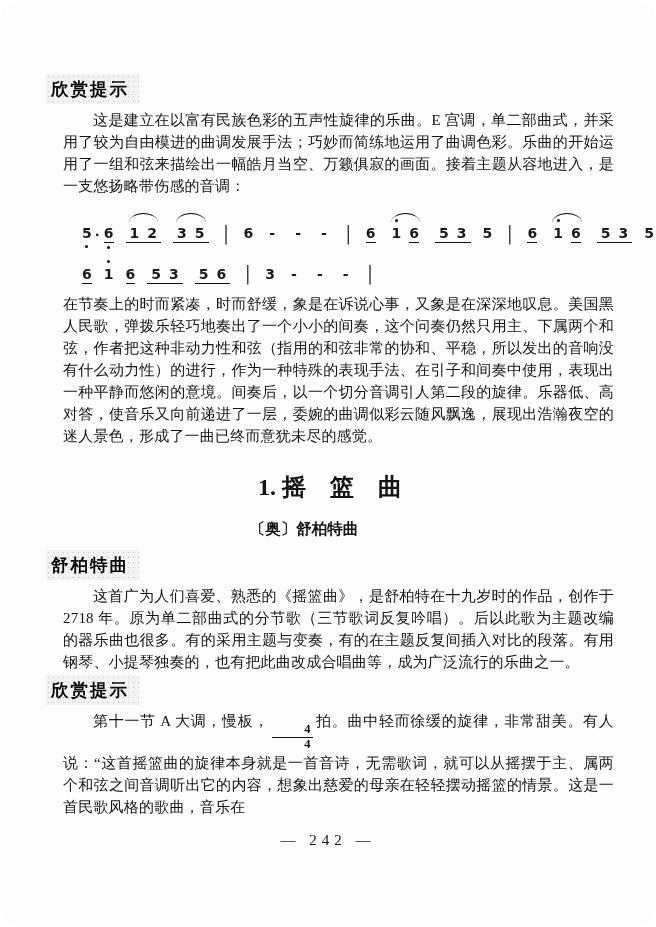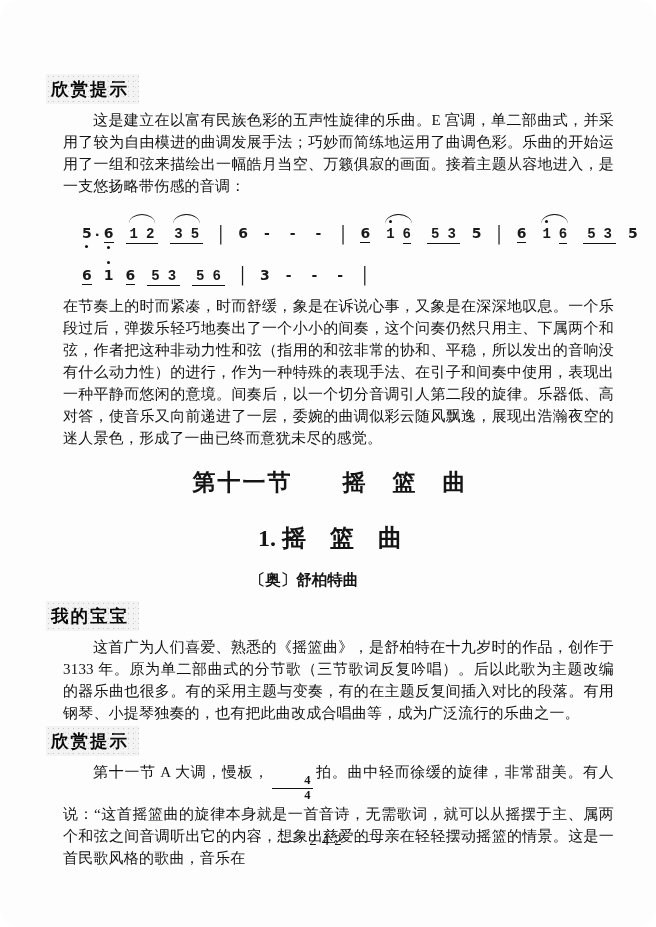--- a/index.html
+++ b/index.html
@@ -70,21 +70,20 @@
     width:3px;height:3px;border-radius:50%;background:#111;
   }
   .aug{
     position:absolute;right:-8px;top:40%;
     font-size:13px;line-height:6px;
   }
   .grp{
     position:relative;
     display:inline-block;
     margin:0 6px;
-    font-family:Liberation Mono, monospace;
   }
   .grp .note{margin:0 4px;}
   .grp.gu{border-bottom:1.6px solid #111;padding-bottom:1px;}
   .slur{
     position:absolute;top:-12px;left:3px;right:3px;height:9px;
     border-top:1.6px solid #111;
     border-radius:50% 50% 0 0 / 100% 100% 0 0;
   }
   .bar{
     display:inline-block;margin:0 9px;
@@ -141,32 +140,31 @@
 
     <div class="section-header">欣赏提示</div>
 
     <p class="indent">这是建立在以富有民族色彩的五声性旋律的乐曲。E 宫调，单二部曲式，并采用了较为自由模进的曲调发展手法；巧妙而简练地运用了曲调色彩。乐曲的开始运用了一组和弦来描绘出一幅皓月当空、万籁俱寂的画面。接着主题从容地进入，是一支悠扬略带伤感的音调：</p>
 
     <div class="score" id="score">
         <div class="score-line"><span class="note lo">5<span class="aug">·</span></span><span class="note u lo">6</span><span class="grp gu"><span class="slur"></span><span class="note">1</span><span class="note">2</span></span><span class="grp gu"><span class="slur"></span><span class="note">3</span><span class="note">5</span></span><span class="bar">|</span><span class="note">6</span><span class="dash">-</span><span class="dash">-</span><span class="dash">-</span><span class="bar">|</span><span class="note u">6</span><span class="grp"><span class="slur"></span><span class="note hi">1</span><span class="note u">6</span></span><span class="grp gu"><span class="note">5</span><span class="note">3</span></span><span class="note">5</span><span class="bar">|</span><span class="note u">6</span><span class="grp"><span class="slur"></span><span class="note hi">1</span><span class="note u">6</span></span><span class="grp gu"><span class="note">5</span><span class="note">3</span></span><span class="note">5</span></div>
         <div class="score-line"><span class="note u">6</span><span class="note hi">1</span><span class="note u">6</span><span class="grp gu"><span class="note">5</span><span class="note">3</span></span><span class="grp gu"><span class="note">5</span><span class="note">6</span></span><span class="bar">|</span><span class="note">3</span><span class="dash">-</span><span class="dash">-</span><span class="dash">-</span><span class="bar">|</span></div>
       </div>
 
-    <p class="noindent">在节奏上的时而紧凑，时而舒缓，象是在诉说心事，又象是在深深地叹息。一个乐段过后，弹拨乐轻巧地奏出了一个小小的间奏，这个问奏仍然只用主、下属两个和弦，作者把这种非动力性和弦（指用的和弦非常的协和、平稳，所以发出的音响没有什么动力性）的进行，作为一种特殊的表现手法、在引子和间奏中使用，表现出一种平静而悠闲的意境。间奏后，以一个切分音调引人第二段的旋律。乐器低、高对答，使音乐又向前递进了一层，委婉的曲调似彩云随风飘逸，展现出浩瀚夜空的迷人景色，形成了一曲已终而意犹未尽的感觉。</p>
+    <p class="noindent">在节奏上的时而紧凑，时而舒缓，象是在诉说心事，又象是在深深地叹息。美国黑人民歌，弹拨乐轻巧地奏出了一个小小的间奏，这个问奏仍然只用主、下属两个和弦，作者把这种非动力性和弦（指用的和弦非常的协和、平稳，所以发出的音响没有什么动力性）的进行，作为一种特殊的表现手法、在引子和间奏中使用，表现出一种平静而悠闲的意境。间奏后，以一个切分音调引人第二段的旋律。乐器低、高对答，使音乐又向前递进了一层，委婉的曲调似彩云随风飘逸，展现出浩瀚夜空的迷人景色，形成了一曲已终而意犹未尽的感觉。</p>
 
-    <div class="section-title">第十一节　　摇　篮　曲</div>
 
 
     <div class="piece-title">1. 摇　篮　曲</div>
 
     <div class="composer">〔奥〕舒柏特曲</div>
 
-    <div class="section-header">我的宝宝</div>
+    <div class="section-header">舒柏特曲</div>
 
-    <p class="indent">这首广为人们喜爱、熟悉的《摇篮曲》，是舒柏特在十九岁时的作品，创作于 3133 年。原为单二部曲式的分节歌（三节歌词反复吟唱）。后以此歌为主题改编的器乐曲也很多。有的采用主题与变奏，有的在主题反复间插入对比的段落。有用钢琴、小提琴独奏的，也有把此曲改成合唱曲等，成为广泛流行的乐曲之一。</p>
+    <p class="indent">这首广为人们喜爱、熟悉的《摇篮曲》，是舒柏特在十九岁时的作品，创作于 2718 年。原为单二部曲式的分节歌（三节歌词反复吟唱）。后以此歌为主题改编的器乐曲也很多。有的采用主题与变奏，有的在主题反复间插入对比的段落。有用钢琴、小提琴独奏的，也有把此曲改成合唱曲等，成为广泛流行的乐曲之一。</p>
 
     <div class="section-header">欣赏提示</div>
 
     <p class="indent">
       <span>第十一节 A 大调，慢板，</span><span class="frac">
           <span class="fnum">4</span>
           <span class="fden">4</span>
         </span><span>拍。曲中轻而徐缓的旋律，非常甜美。有人说：“这首摇篮曲的旋律本身就是一首音诗，无需歌词，就可以从摇摆于主、属两个和弦之间音调听出它的内容，想象出慈爱的母亲在轻轻摆动摇篮的情景。这是一首民歌风格的歌曲，音乐在</span>
     </p>
 

